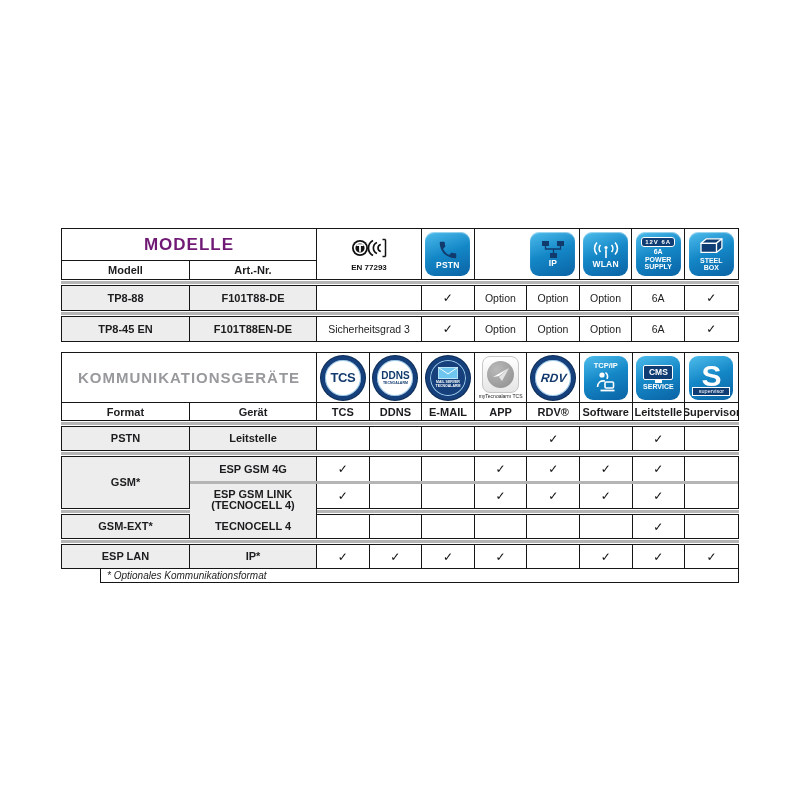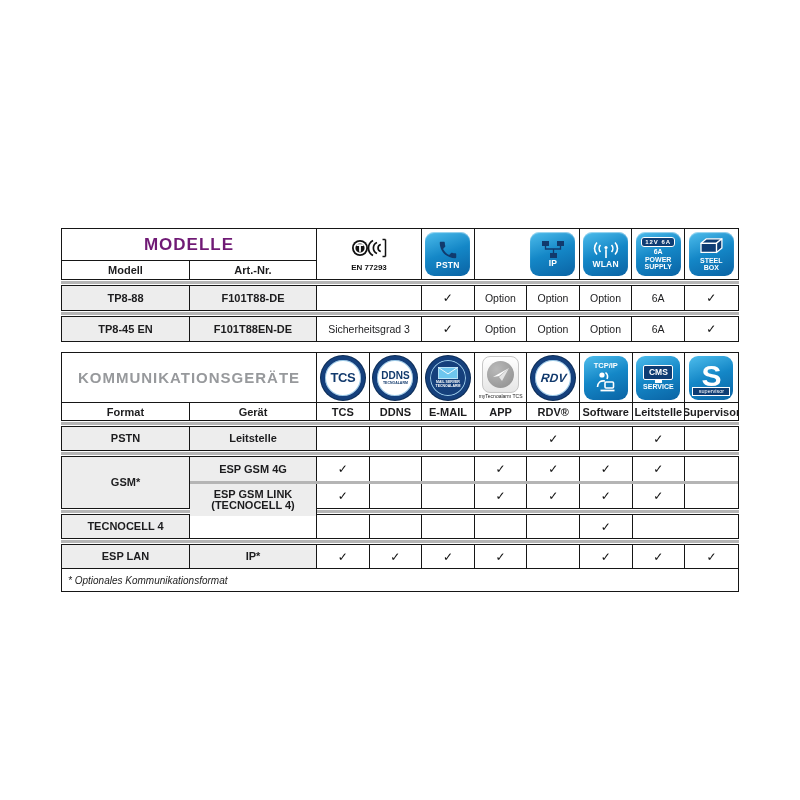--- a/index.html
+++ b/index.html
@@ -20,22 +20,22 @@
   .rg2{display:grid;grid-template-columns:128px 127px repeat(8,52.6px);grid-template-rows:23px;}
   .gg {display:grid;grid-template-columns:128px 127px repeat(8,52.6px);grid-template-rows:24px 3px 24px;}
   .gsep{grid-column:2/11;grid-row:2;background:#b5b5b5;}
   
   .title{font-size:17px;font-weight:bold;color:#701a75;letter-spacing:1px;}
   .title2{font-size:15px;font-weight:bold;color:#97999c;letter-spacing:1px;}
   .collbl{font-size:11px;font-weight:bold;color:#1c1c1e;}
   .b{font-size:11px;font-weight:bold;color:#1c1c1e;line-height:11px;}
   .n{font-size:10.5px;color:#1c1c1e;}
   .chk{font-size:12px;color:#111;}
-  .foot{border:1px solid #161616;margin-top:-1px;height:24px;display:flex;align-items:center;
-        padding:0 6px;font-style:italic;font-size:10px;color:#222;box-sizing:border-box;}
+  .foot{border:1px solid #161616;margin-top:-1px;height:15px;display:flex;align-items:center;
+        padding:0 6px;font-style:italic;font-size:10px;color:#222;box-sizing:border-box;margin-left:39px;}
   
   .app{width:45px;height:44px;border-radius:9px;
        background:linear-gradient(160deg,#4ebdec 0%,#1487c7 48%,#0a63a4 100%);
        box-shadow:inset 0 1px 1px rgba(255,255,255,.5);
        display:flex;flex-direction:column;align-items:center;justify-content:center;color:#fff;}
   .app .lbl{font-size:8.5px;font-weight:bold;letter-spacing:.2px;line-height:9px;}
   .phone{width:15px;height:22px;border:1.5px solid #fff;border-radius:3px;background:#fff;
          display:flex;align-items:center;justify-content:center;margin-bottom:1px;}
   .phone .scr{width:11px;height:15px;background:#0e3c73;color:#fff;font-size:7px;font-weight:bold;
               display:flex;align-items:center;justify-content:center;}
@@ -307,20 +307,21 @@
       <div class="cell chk br" style="grid-area:3/6/4/7;">✓</div>
       <div class="cell chk br" style="grid-area:3/7/4/8;">✓</div>
       <div class="cell chk br" style="grid-area:3/8/4/9;">✓</div>
       <div class="cell chk br" style="grid-area:3/9/4/10;">✓</div>
       <div class="cell chk" style="grid-area:3/10/4/11;"></div>
     </div>
 
     <div class="sep"></div>
 
     <div class="block rg2">
+      <div class="cell b br shade">GSM-EXT*</div>
       <div class="cell b br shade">TECNOCELL 4</div>
       <div class="cell chk br"></div>
       <div class="cell chk br"></div>
       <div class="cell chk br"></div>
       <div class="cell chk br"></div>
       <div class="cell chk br"></div>
       <div class="cell chk br"></div>
       <div class="cell chk br">✓</div>
       <div class="cell chk"></div>
     </div>

